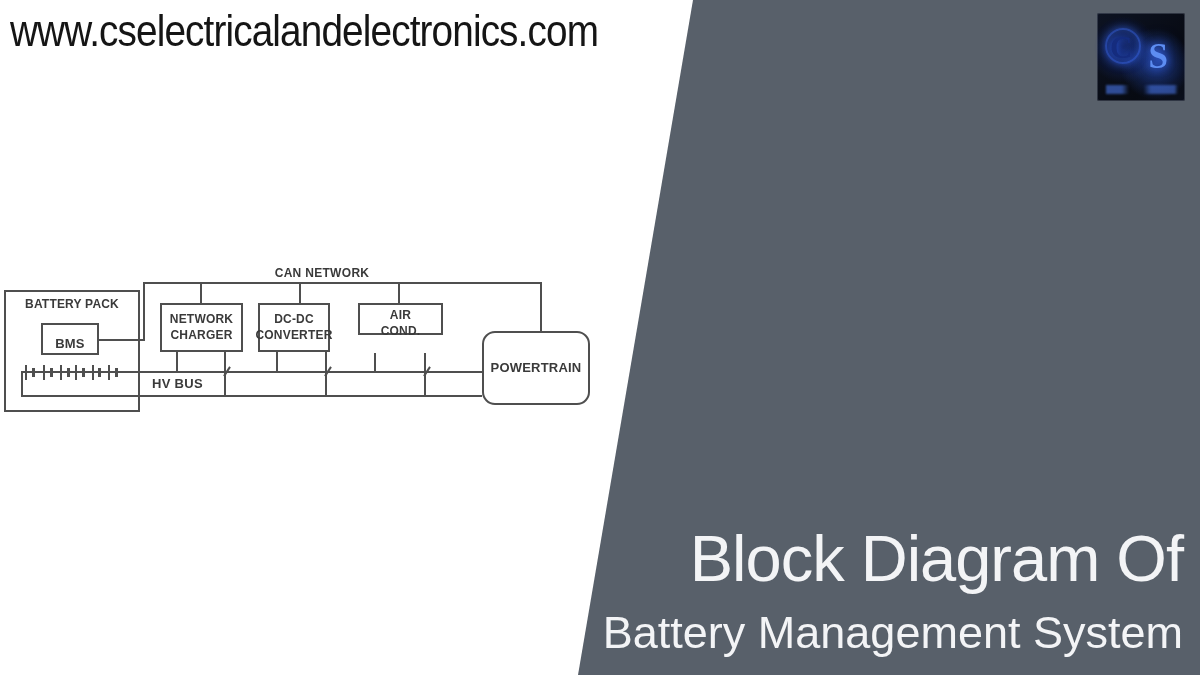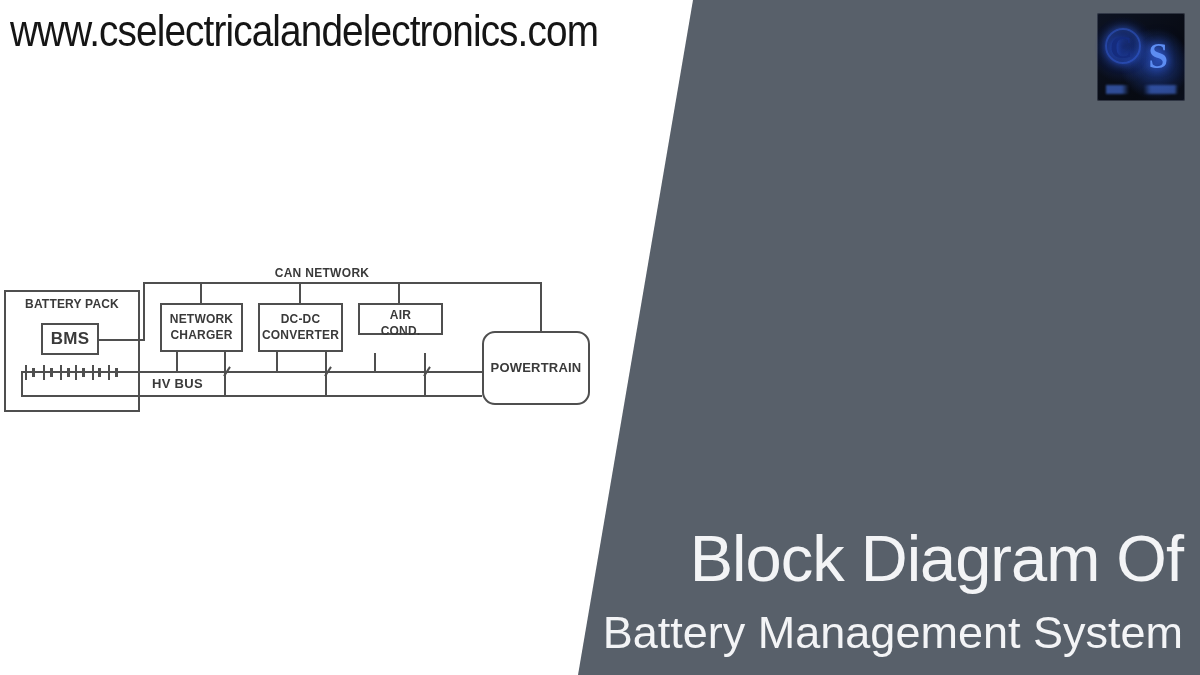--- a/index.html
+++ b/index.html
@@ -53,21 +53,21 @@
   
   .diagram{position:absolute;inset:0;color:#3a3a3a;}
   .blk{
     position:absolute;box-sizing:border-box;border:2px solid #4f4f4f;background:#fff;
     display:flex;flex-direction:column;align-items:center;justify-content:center;
     font-size:12px;font-weight:bold;line-height:1.3;letter-spacing:.2px;text-align:center;
   }
   .blk.pack{justify-content:flex-start;padding-top:5px;background:transparent;}
   .blk.spread{justify-content:space-evenly;padding:3px 0;}
   .blk.pwt{font-size:13px;border-radius:13px;}
-  .blk.bms{font-size:17px;}
+  .blk.bms{font-size:13px;justify-content:flex-end;}
   .d-line{position:absolute;background:#4f4f4f;}
   .h{height:2px;} .v{width:2px;}
   .d-label{position:absolute;font-weight:bold;color:#3a3a3a;white-space:nowrap;}
   .lbl-can{left:272px;top:266px;width:100px;text-align:center;font-size:12px;letter-spacing:.3px;}
   .lbl-hv{left:152px;top:376px;font-size:13px;letter-spacing:.3px;}
   .cell{position:absolute;background:#4f4f4f;}
   .cell.t{width:2px;height:15px;top:365px;}
   .cell.s{width:3px;height:9px;top:368px;}
   .hop{position:absolute;width:2px;height:11px;background:#4f4f4f;transform:rotate(33deg);top:366px;}
 </style>
@@ -97,21 +97,21 @@
     <div class="blk pack" style="left:4px;top:290px;width:136px;height:122px;">
       <span>BATTERY PACK</span>
     </div>
     <div class="blk bms" style="left:41px;top:323px;width:58px;height:32px;">
       <span>BMS</span>
     </div>
     <div class="blk" style="left:160px;top:303px;width:83px;height:49px;">
       <span>NETWORK</span>
       <span>CHARGER</span>
     </div>
-    <div class="blk" style="left:258px;top:303px;width:85px;height:49px;">
+    <div class="blk" style="left:258px;top:303px;width:72px;height:49px;">
       <span>DC-DC</span>
       <span>CONVERTER</span>
     </div>
     <div class="blk spread" style="left:358px;top:303px;width:85px;height:32px;">
       <span>AIR</span>
       <span>COND.</span>
     </div>
     <div class="blk pwt" style="left:482px;top:331px;width:108px;height:74px;">
       <span>POWERTRAIN</span>
     </div>

